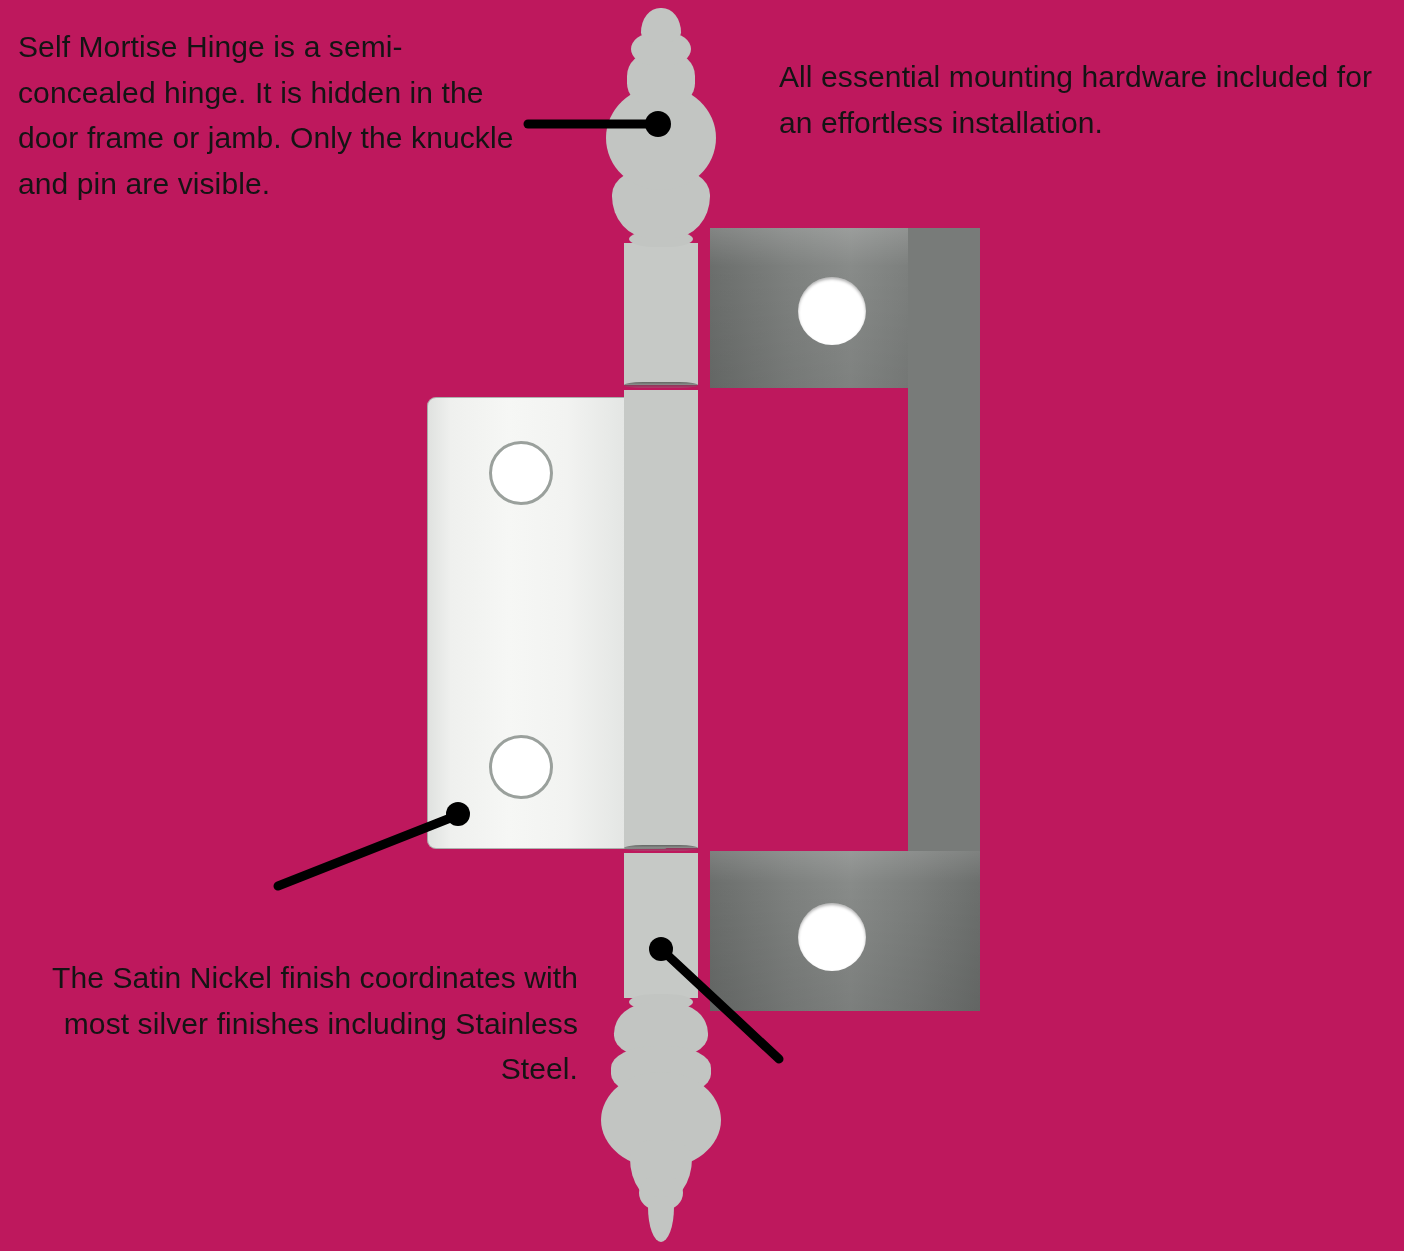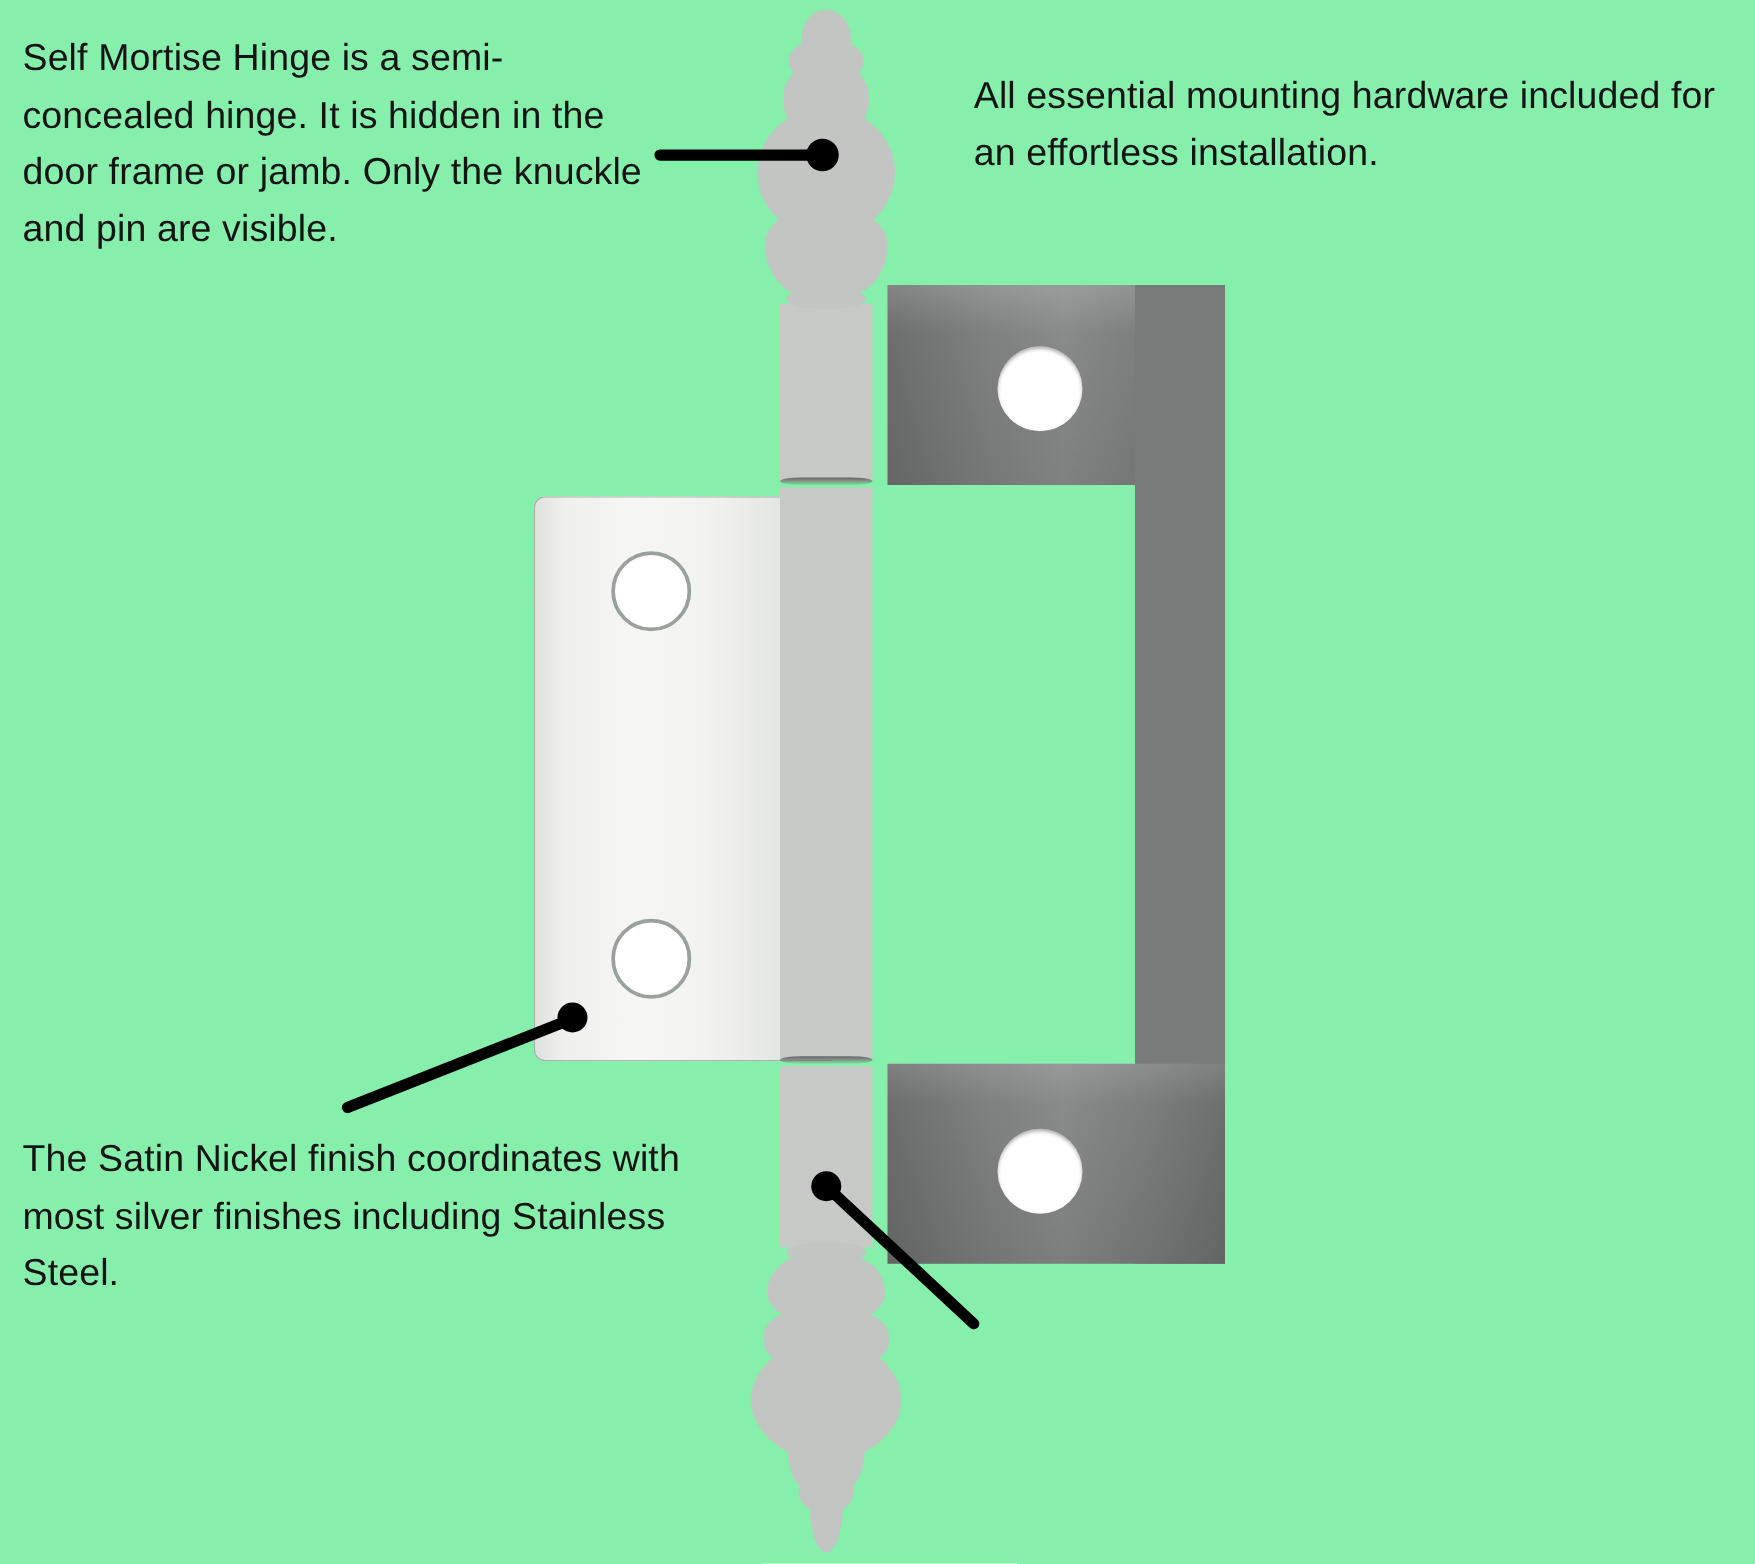--- a/index.html
+++ b/index.html
@@ -10,36 +10,36 @@
   }
   body {
     font-family: "Liberation Sans", sans-serif;
     color: #111111;
   }
 
   #stage {
     position: relative;
     width: 1404px;
     height: 1251px;
-    background: #86efac;
+    background: #be185d;
     overflow: hidden;
   }
 
   
   .callout {
     position: absolute;
     font-size: 30px;
     line-height: 1.52;
     color: #141414;
     letter-spacing: 0.1px;
     white-space: pre-line;
   }
   #callout-top-left    { left: 18px;  top: 24px;   width: 520px; }
   #callout-top-right   { left: 779px; top: 54px;   width: 610px; }
-  #callout-bottom-left { left: 18px;  top: 905px;  width: 560px; }
+  #callout-bottom-left { left: 18px;  top: 955px;  width: 560px; text-align: right; }
   #callout-bottom-right{ left: 748px; top: 1080px; width: 640px; }
 
   
   #leaders {
     position: absolute;
     left: 0; top: 0;
     width: 1404px; height: 1251px;
     pointer-events: none;
     z-index: 40;
   }

